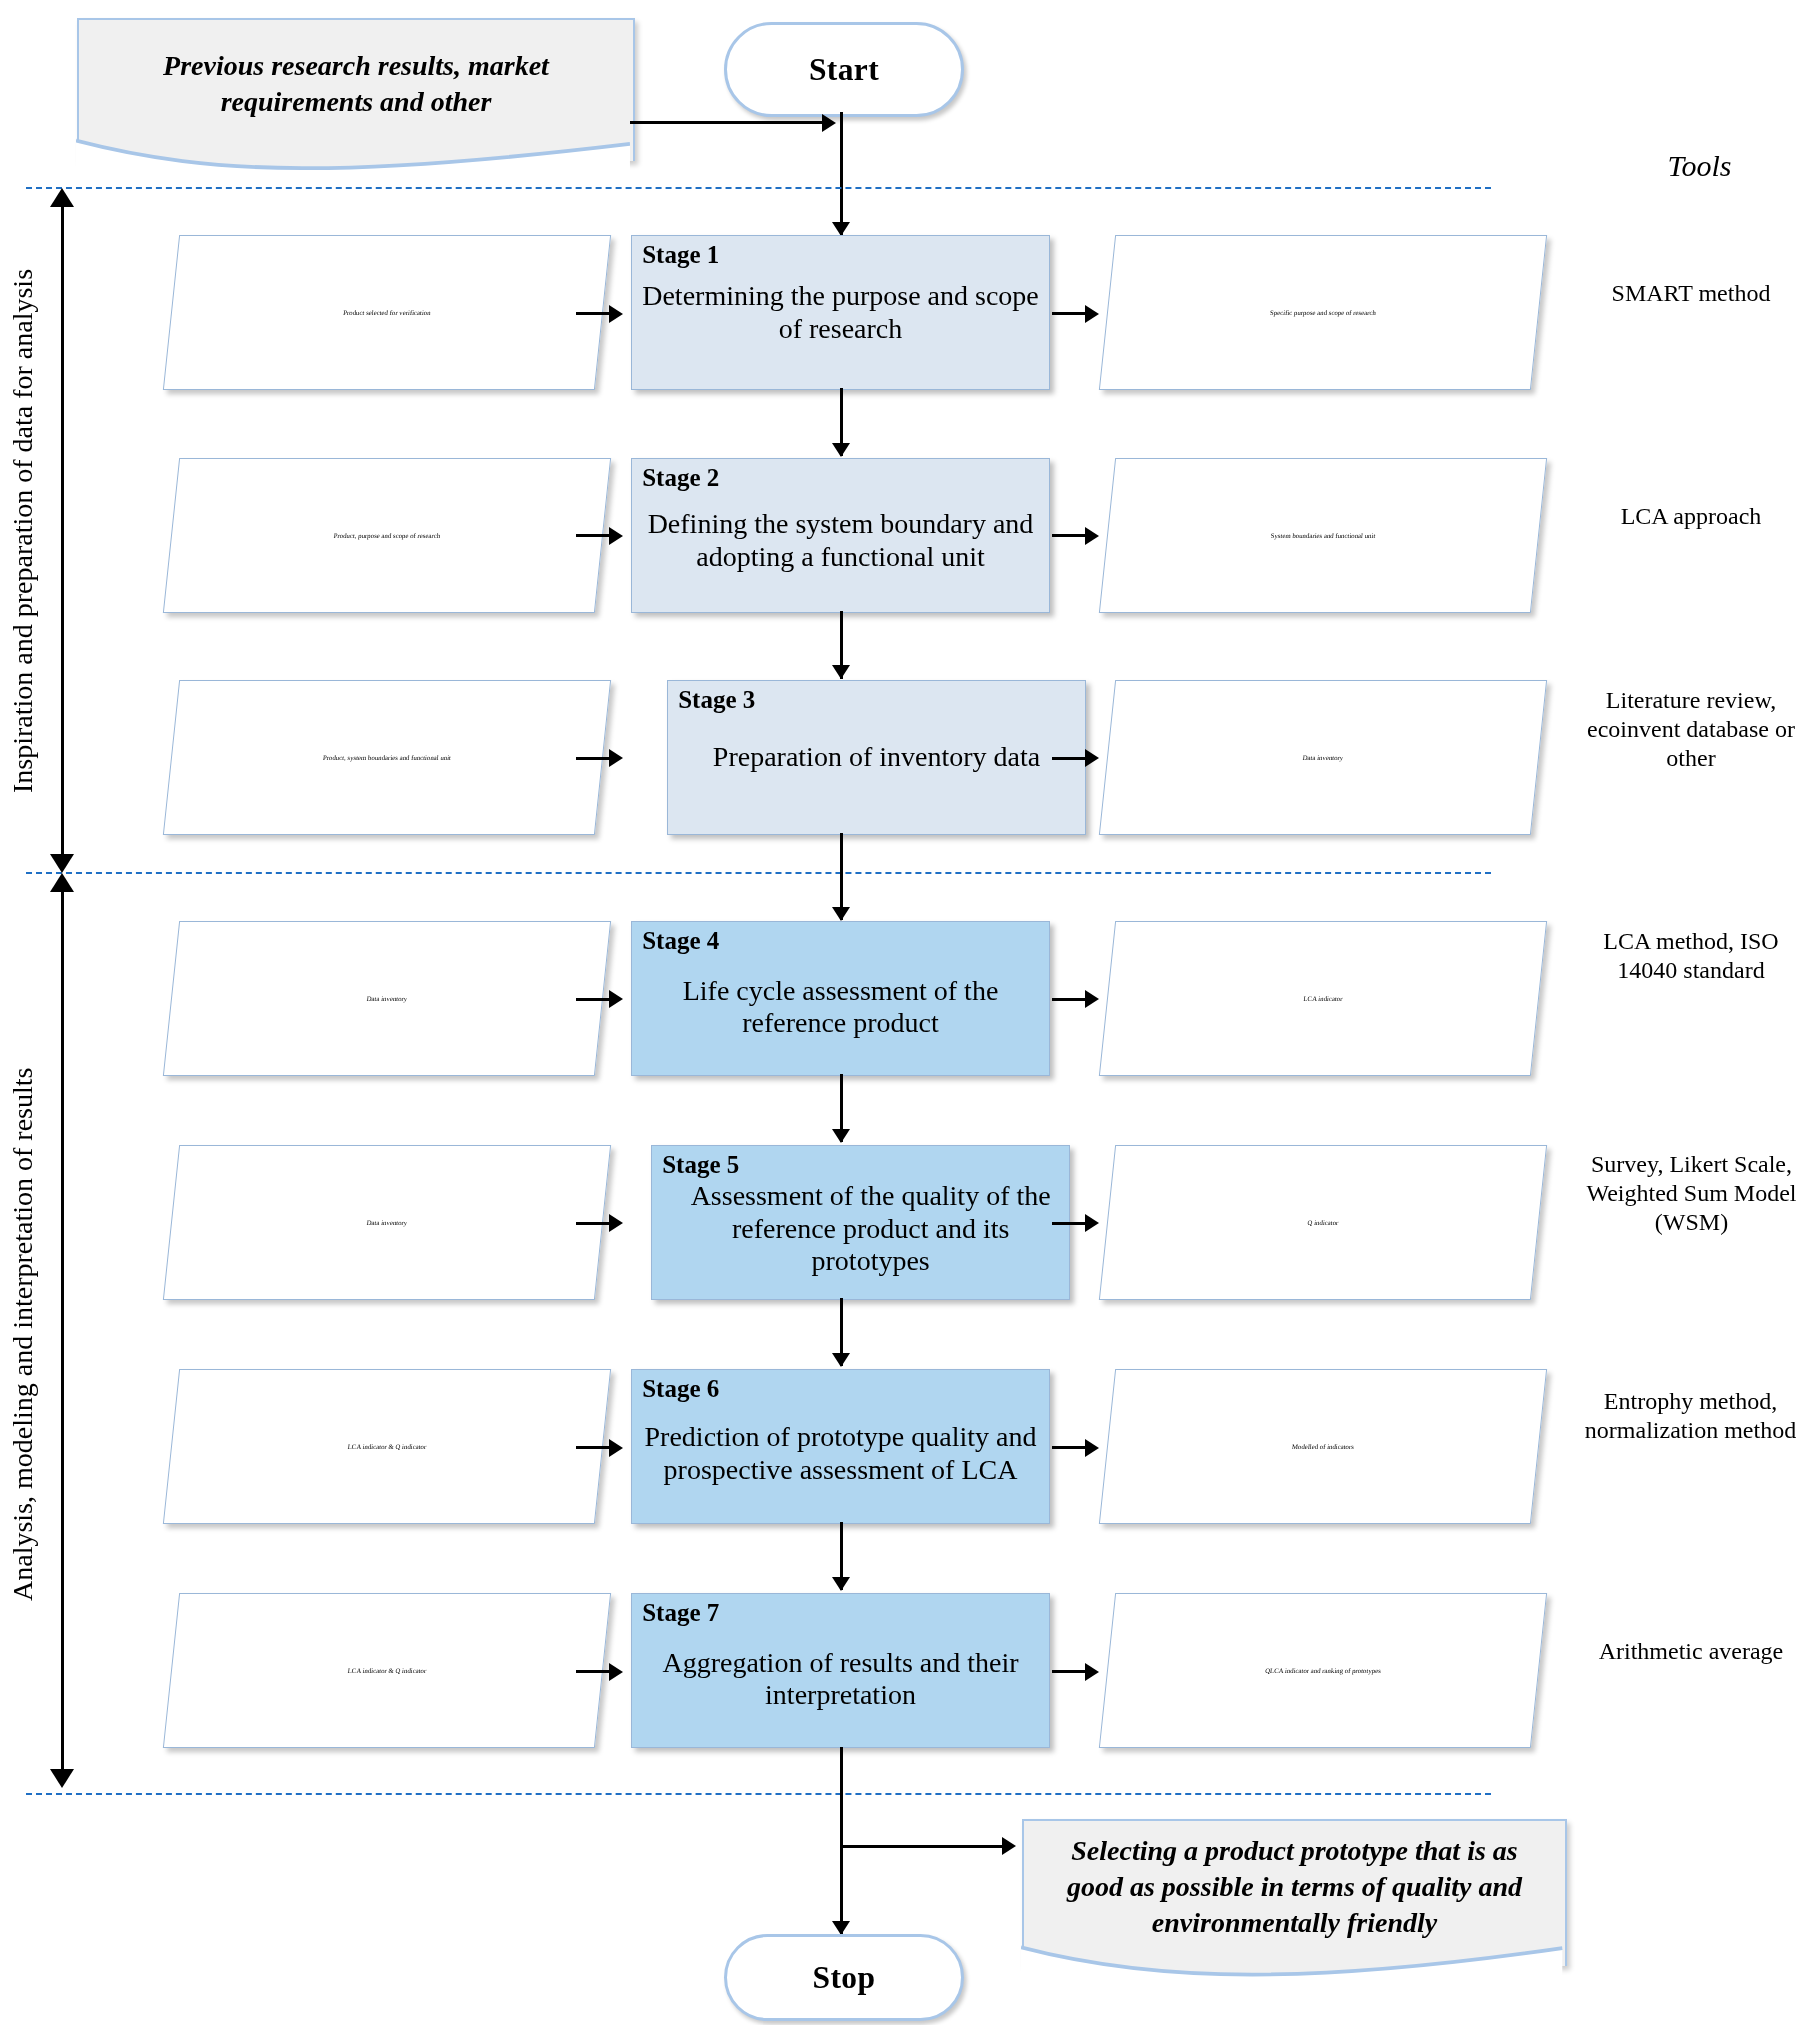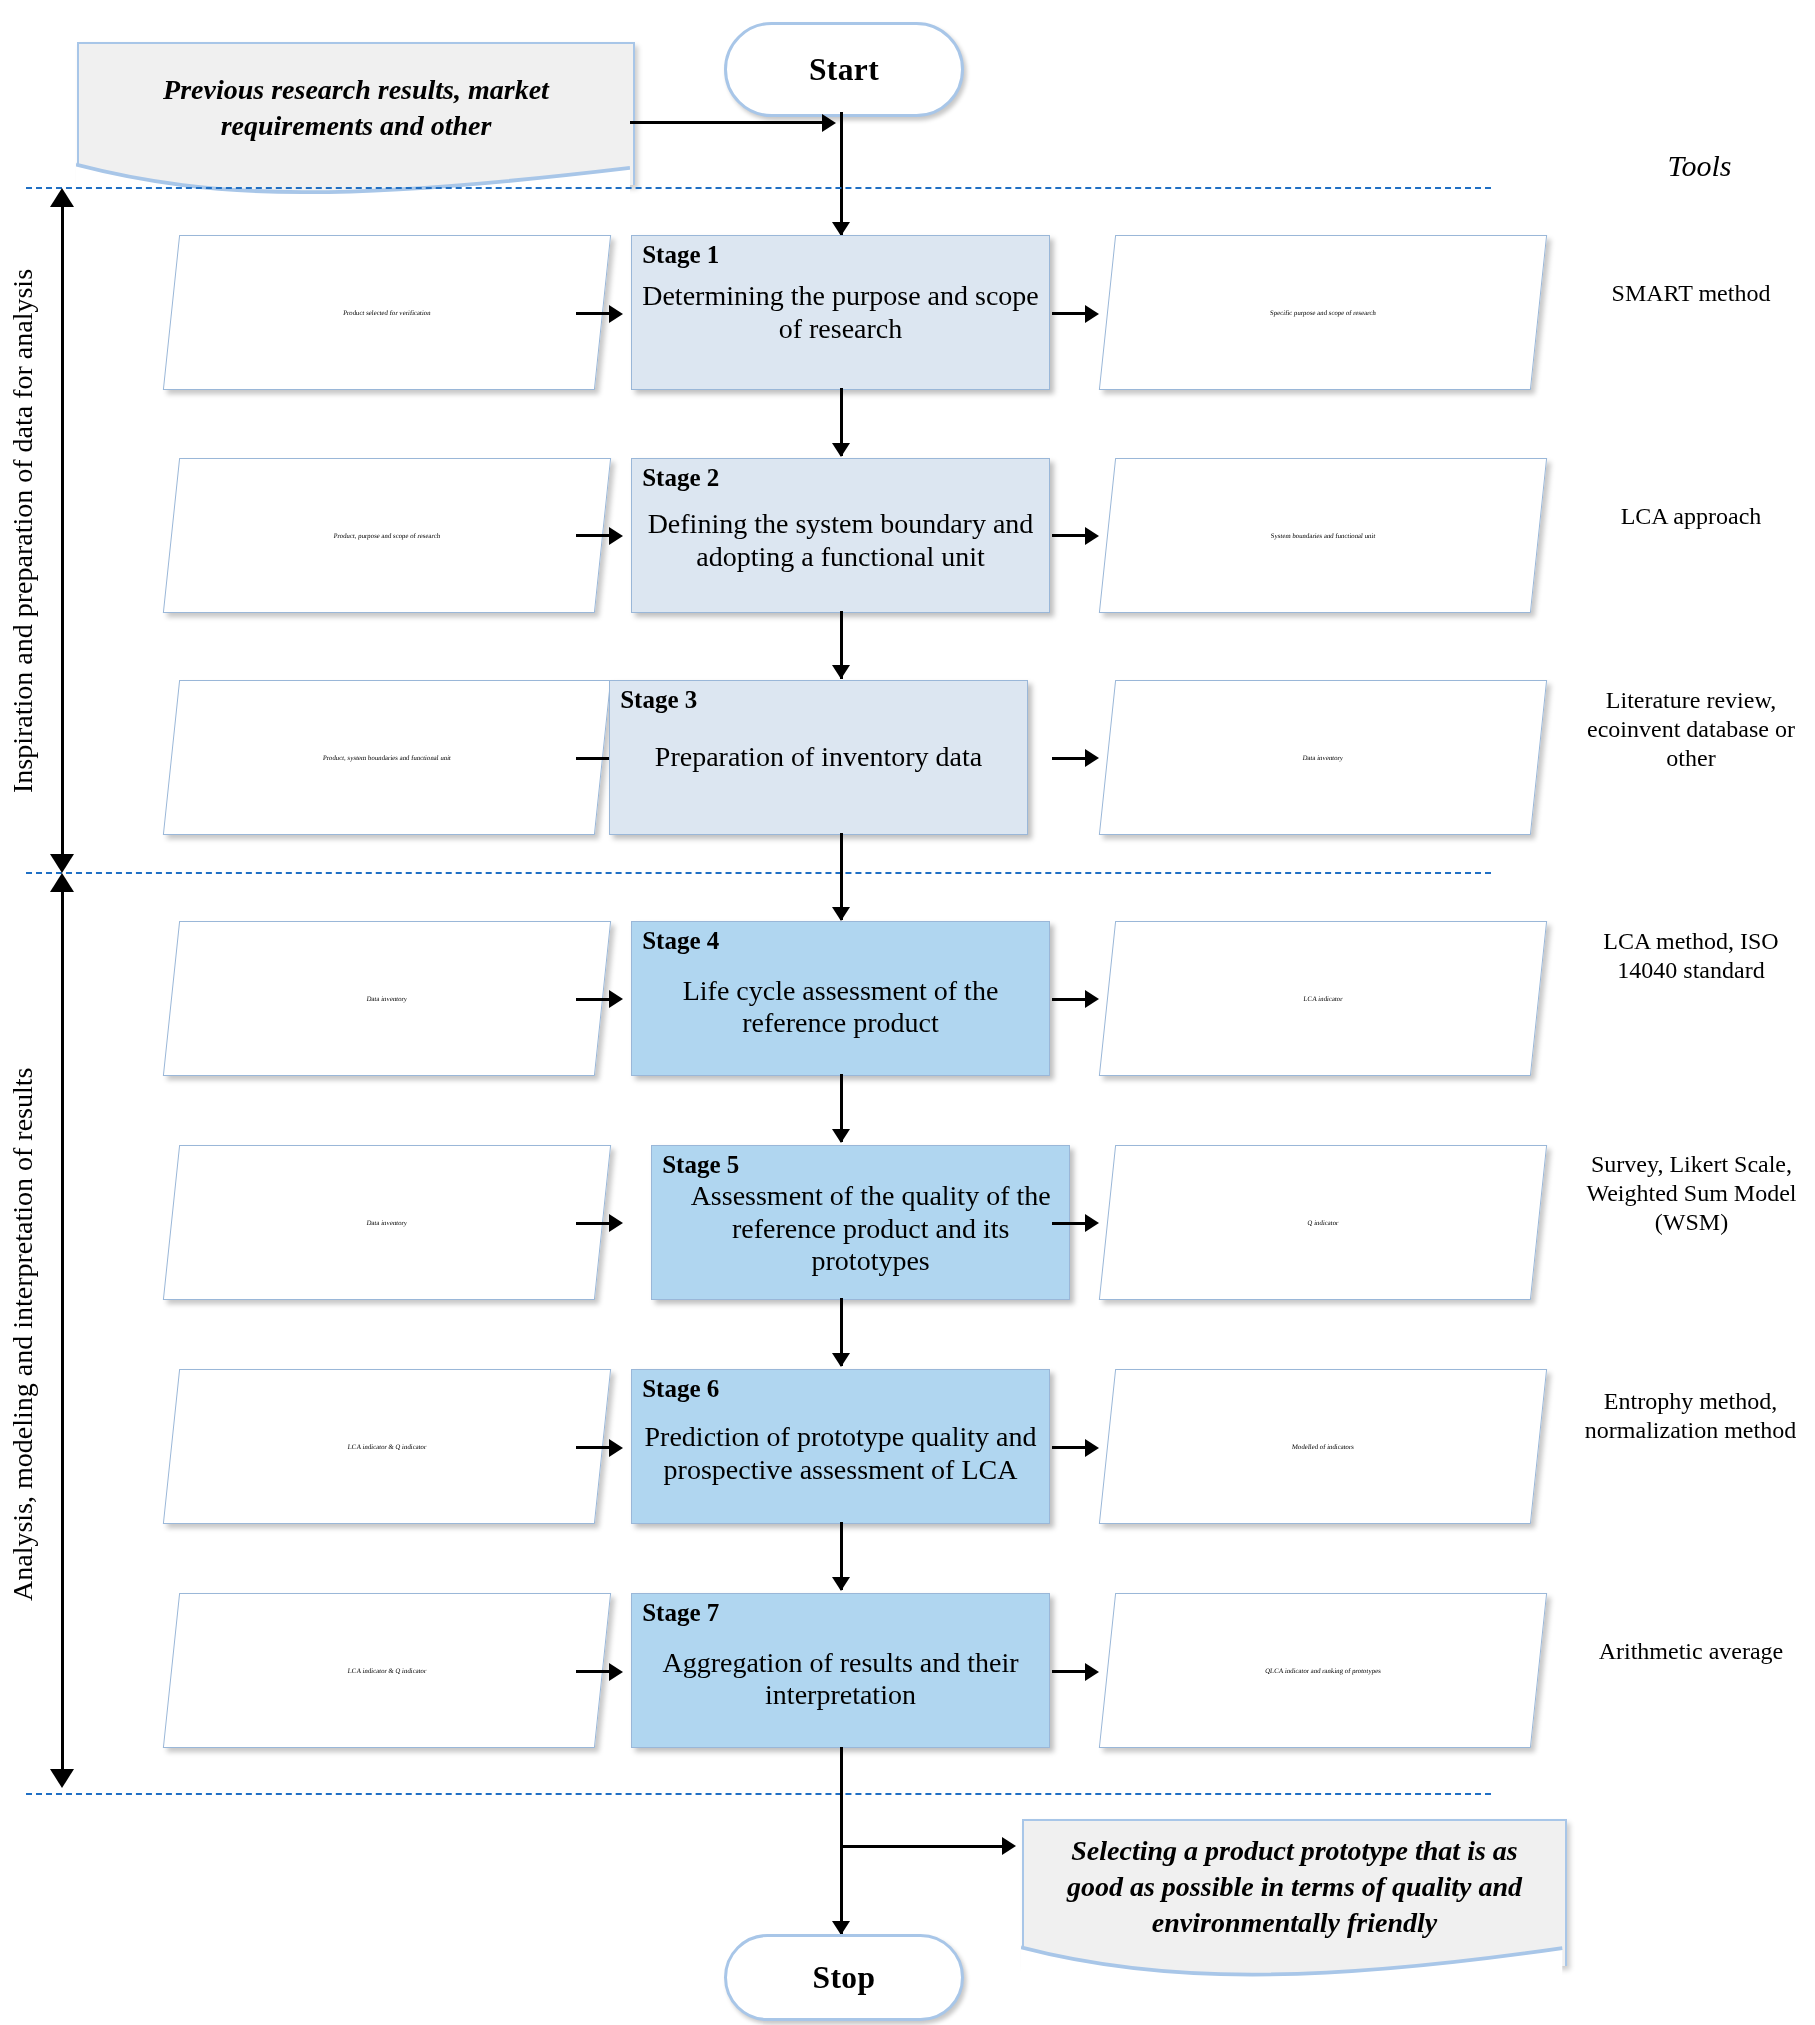--- a/index.html
+++ b/index.html
@@ -117,21 +117,21 @@
     border-left:12.8px solid transparent;border-right:12.8px solid transparent;
   }
   .phase-cap-up{border-bottom:19px solid #000;}
   .phase-cap-down{border-top:19px solid #000;}
 </style>
 </head>
 <body>
 
 <div class="canvas">
 
-  <div class="note" style="left:77px;top:42px;width:554px;height:141px;text-decoration:underline;">
+  <div class="note" style="left:77px;top:18px;width:554px;height:141px;text-decoration:underline;">
     <div class="note-text">Previous research results, market requirements and other</div>
     <svg class="note-wave" viewBox="0 0 1312 90" preserveAspectRatio="none">
       <path d="M0,6 C330,92 660,92 1312,14 L1312,90 L0,90 Z" fill="#fff"></path>
       <path d="M0,6 C330,92 660,92 1312,14" stroke="#a8c6e8" stroke-width="9" fill="#f0f0f0"></path>
     </svg>
   </div>
 
   <div class="terminator ctr abs" style="left:724px;top:22px;width:234px;height:89px;">
     <span>Start</span>
   </div>
@@ -221,21 +221,21 @@
   <div class="data-wrap" style="left:158px;top:680px;width:456px;height:153px;">
     <div class="data-shape" style="left:12.8px;top:0;width:430px;height:153px;">
       <div style="display:flex;align-items:center;justify-content:center;height:100%;">
         <span>Product, system boundaries and functional unit</span>
       </div>
     </div>
   </div>
   <div class="hline" style="left:576px;top:757px;width:38px;"></div>
   <div class="arrow-right" style="left:609px;top:749px;"></div>
 
-  <div class="process light" style="left:609px;top:680px;width:417px;height:153px;">
+  <div class="process light" style="left:667px;top:680px;width:417px;height:153px;">
     <div class="stage-tag">Stage 3</div>
     <div class="body">Preparation of inventory data</div>
   </div>
 
   <div class="hline" style="left:1052px;top:757px;width:38px;"></div>
   <div class="arrow-right" style="left:1085px;top:749px;"></div>
 
   <div class="data-wrap" style="left:1073px;top:680px;width:469px;height:153px;">
     <div class="data-shape" style="left:34px;top:0;width:430px;height:153px;">
       <div style="display:flex;align-items:center;justify-content:center;height:100%;">

